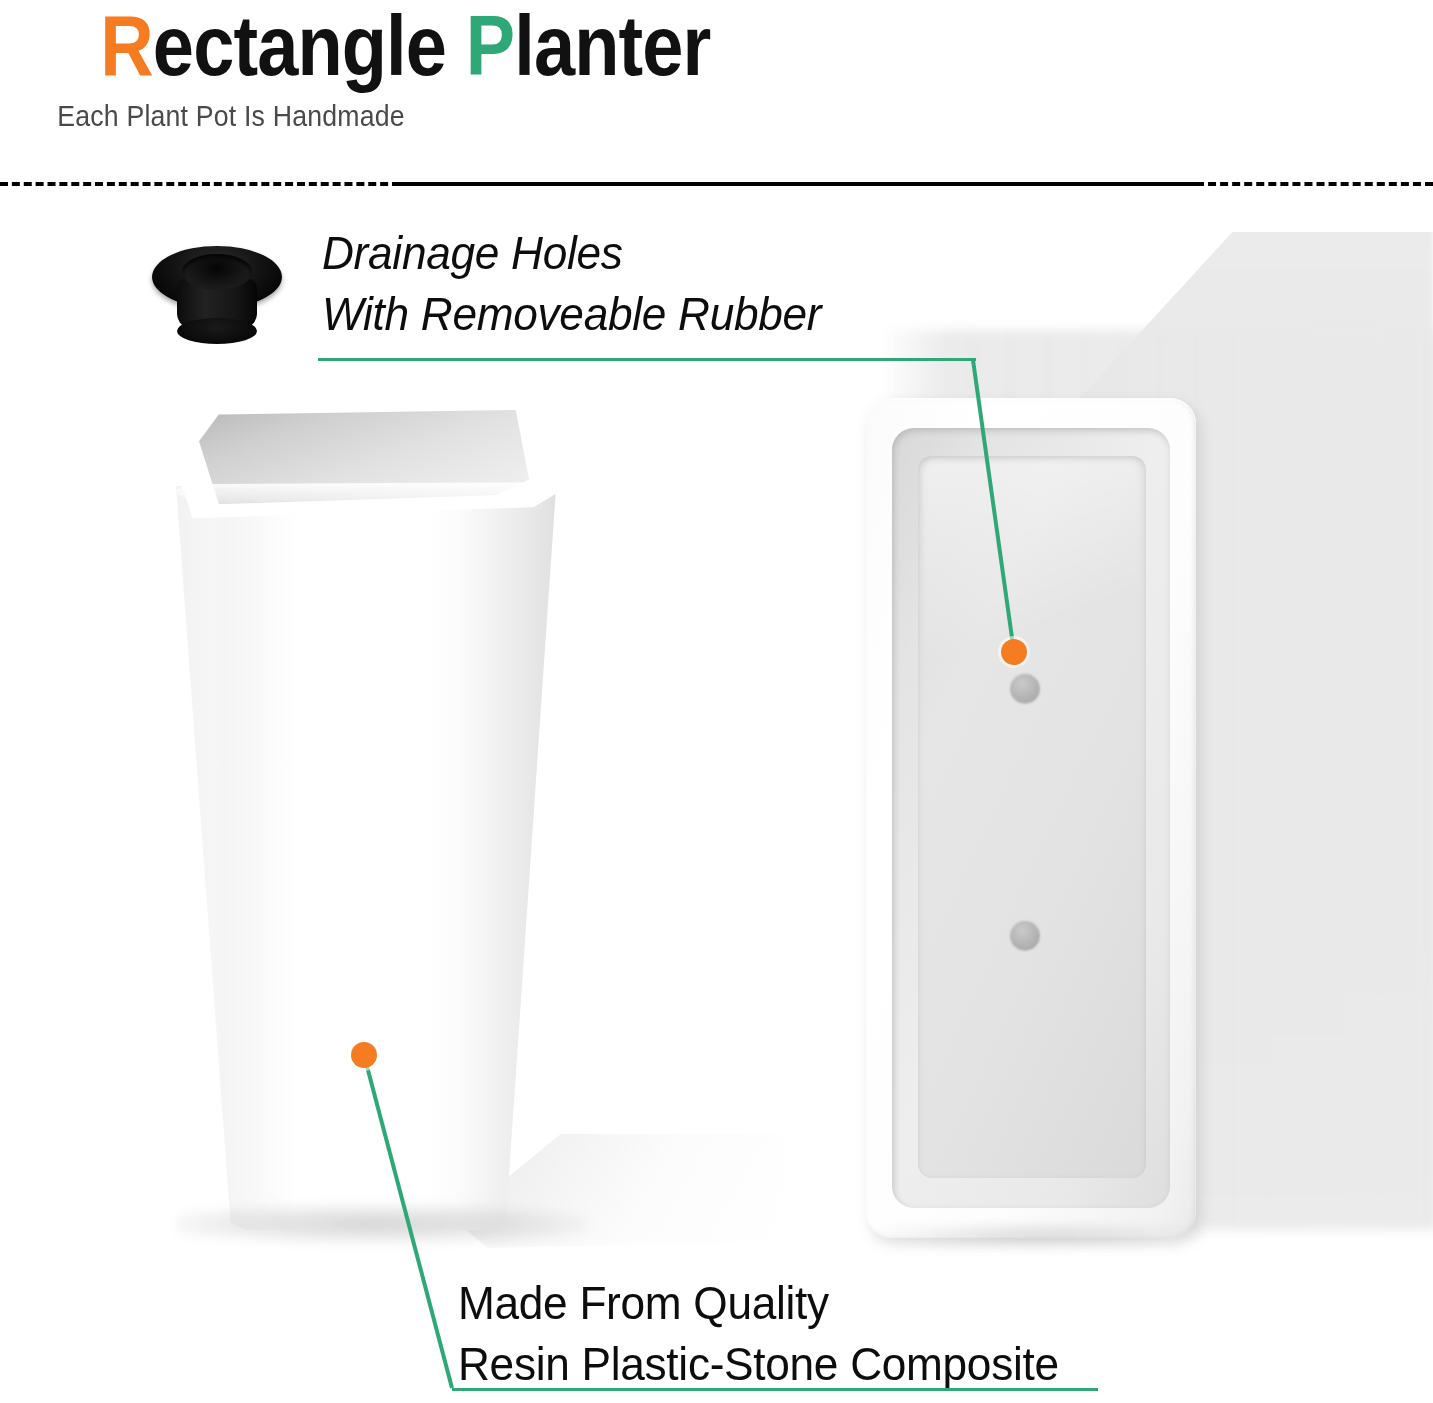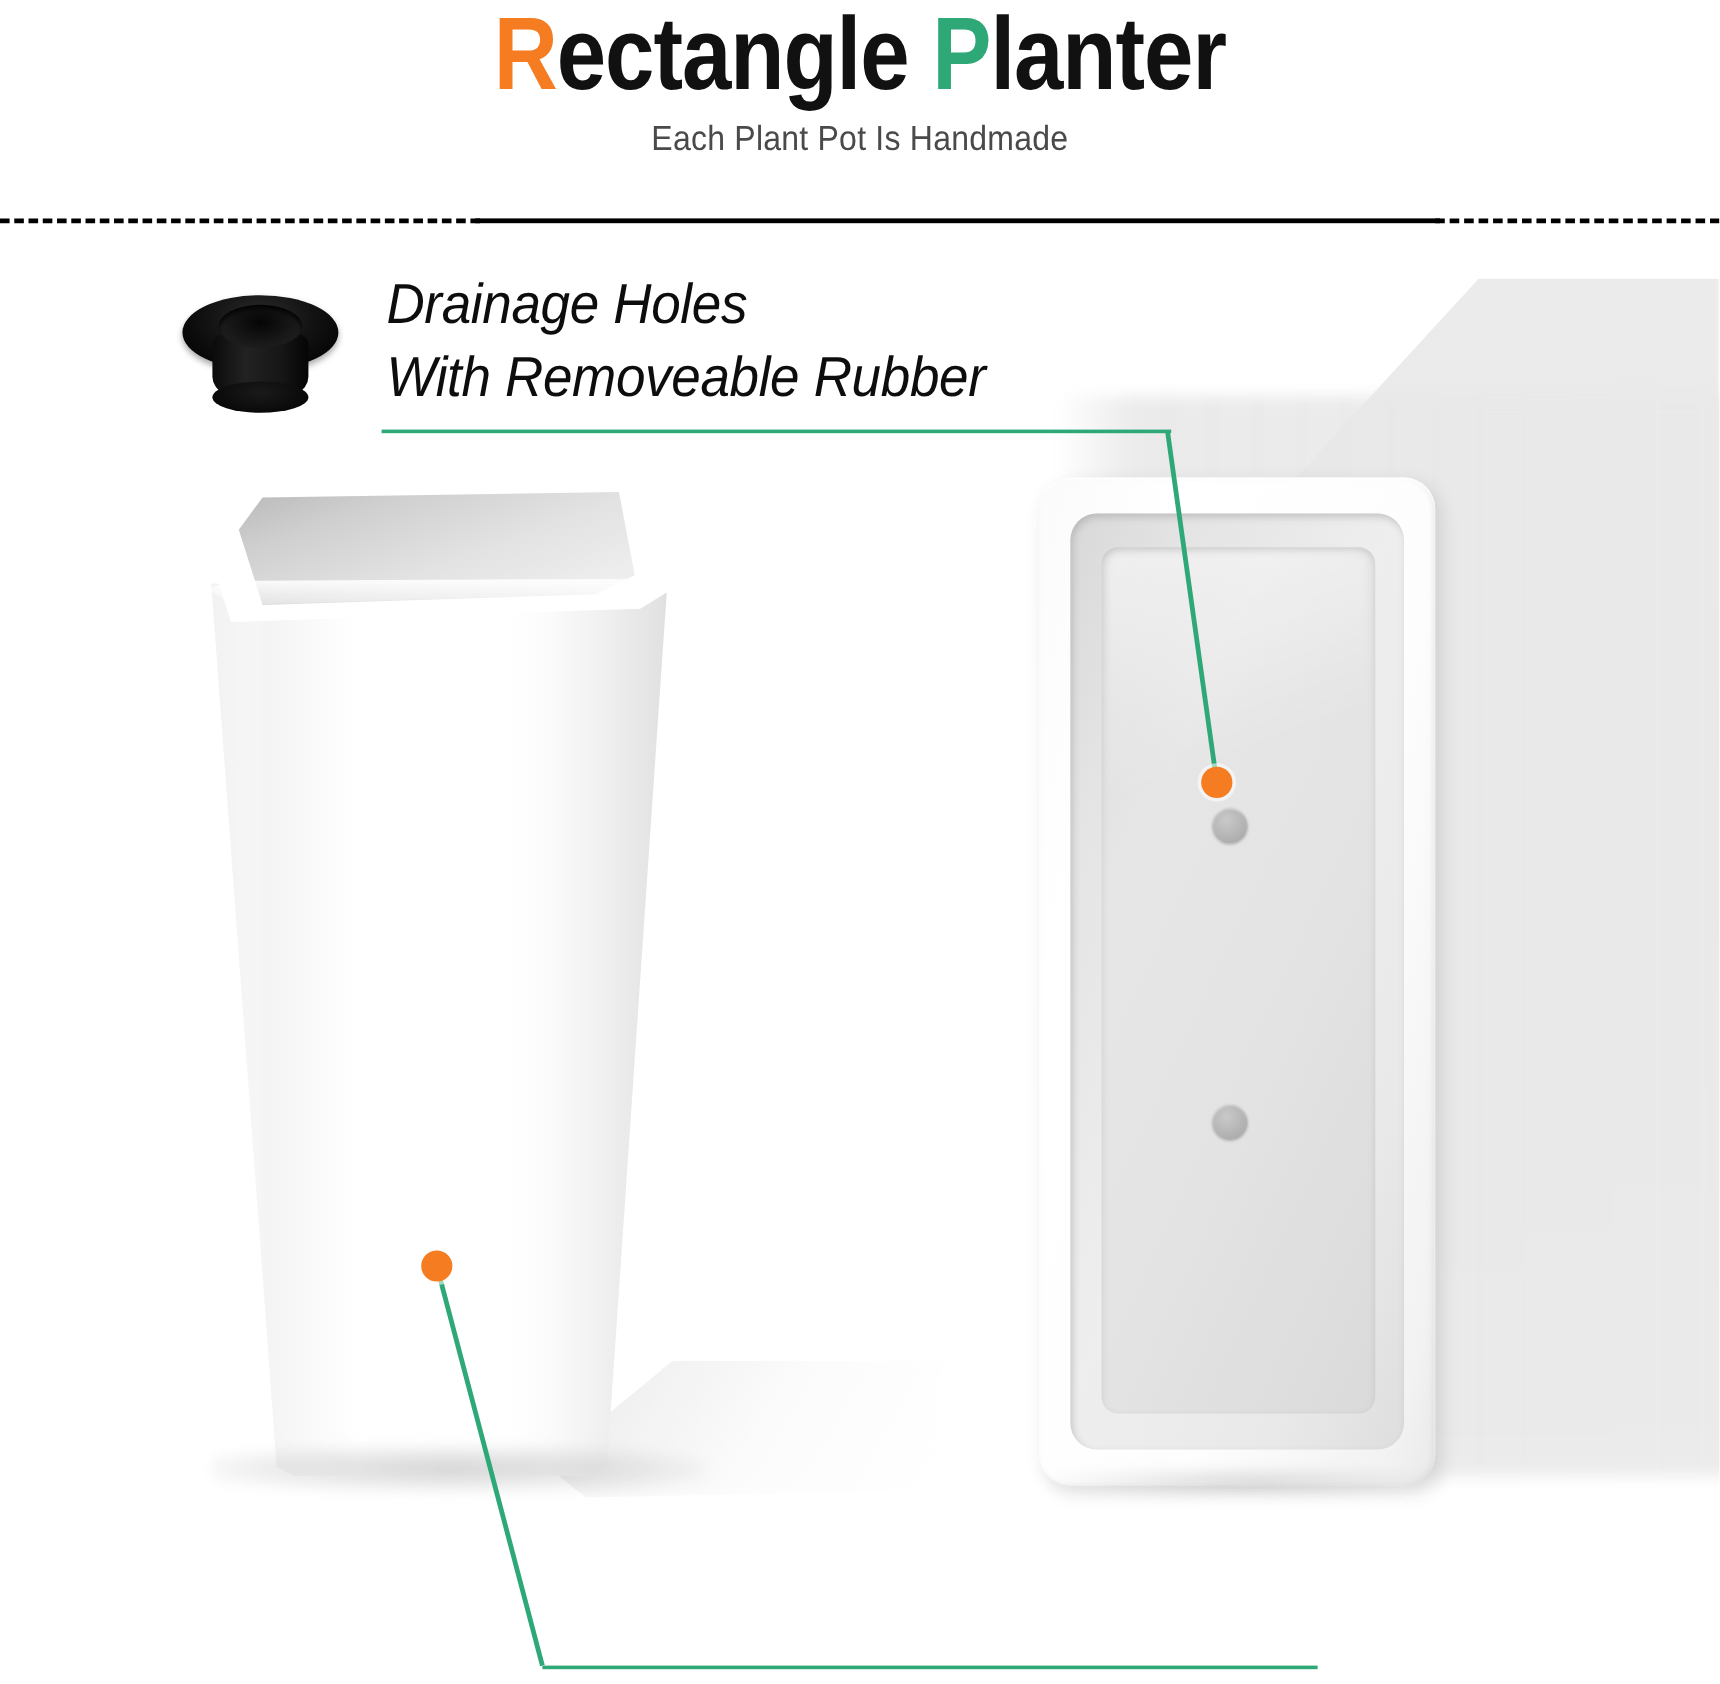--- a/index.html
+++ b/index.html
@@ -19,21 +19,21 @@
     background: #ffffff;
     overflow: hidden;
   }
 
   
   .header {
     position: absolute;
     left: 0;
     top: 0;
     width: 1433px;
-    text-align: center;
+    text-align: left;
   }
   .title {
     margin: 0;
     padding-top: 2px;
     font-family: "Liberation Sans Narrow", "Liberation Sans", sans-serif;
     font-size: 86px;
     font-weight: 700;
     letter-spacing: -1px;
     line-height: 1.02;
     color: #111111;
@@ -445,15 +445,19 @@
 
   <div class="dot-orange dot-drain"></div>
   <div class="dot-orange dot-body"></div>
 
   <div class="callout-top">
     <div class="callout-line">Drainage Holes</div>
     <div class="callout-line">With Removeable Rubber</div>
   </div>
   <div class="rule-top"></div>
 
+  <div class="callout-bottom">
+    <div class="callout-line">Made From Quality</div>
+    <div class="callout-line">Resin Plastic-Stone Composite</div>
+  </div>
   <div class="rule-bottom"></div>
 
 </div>
 
 </body></html>

